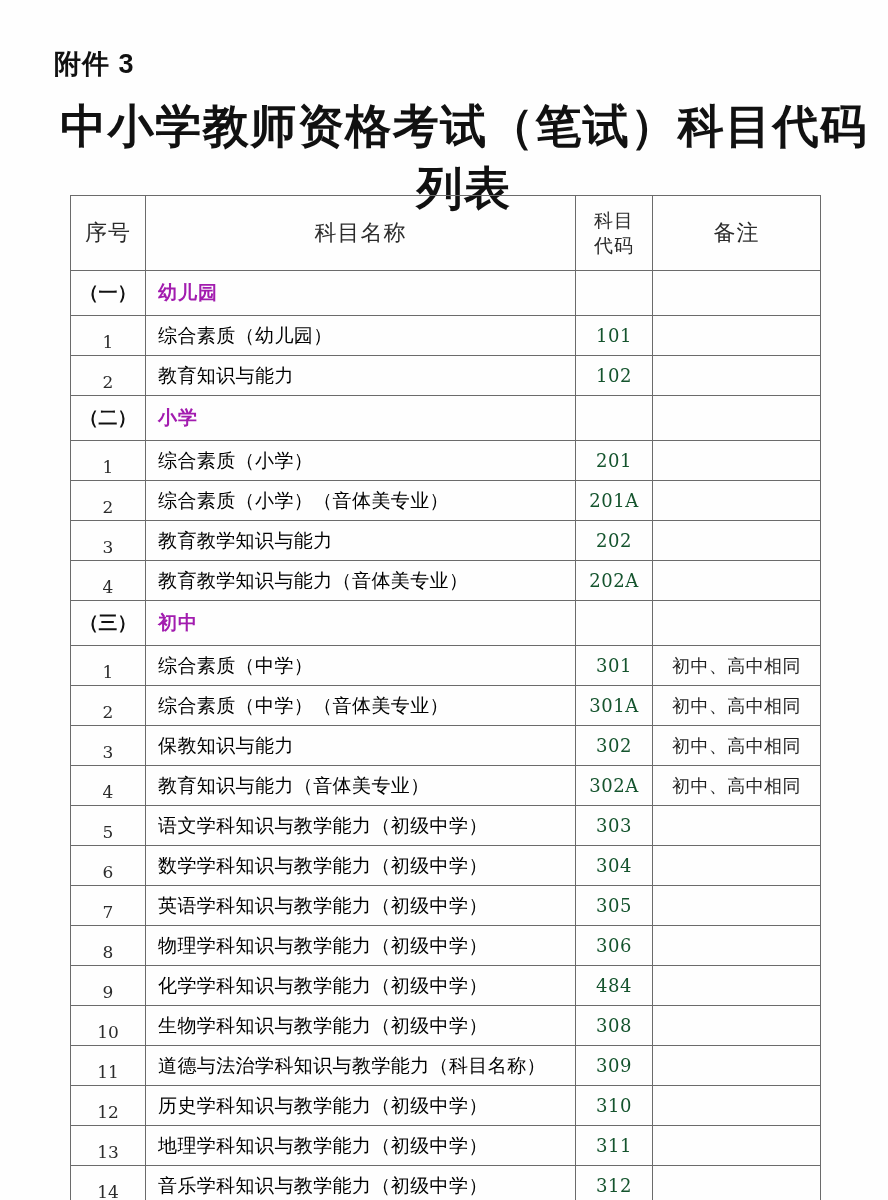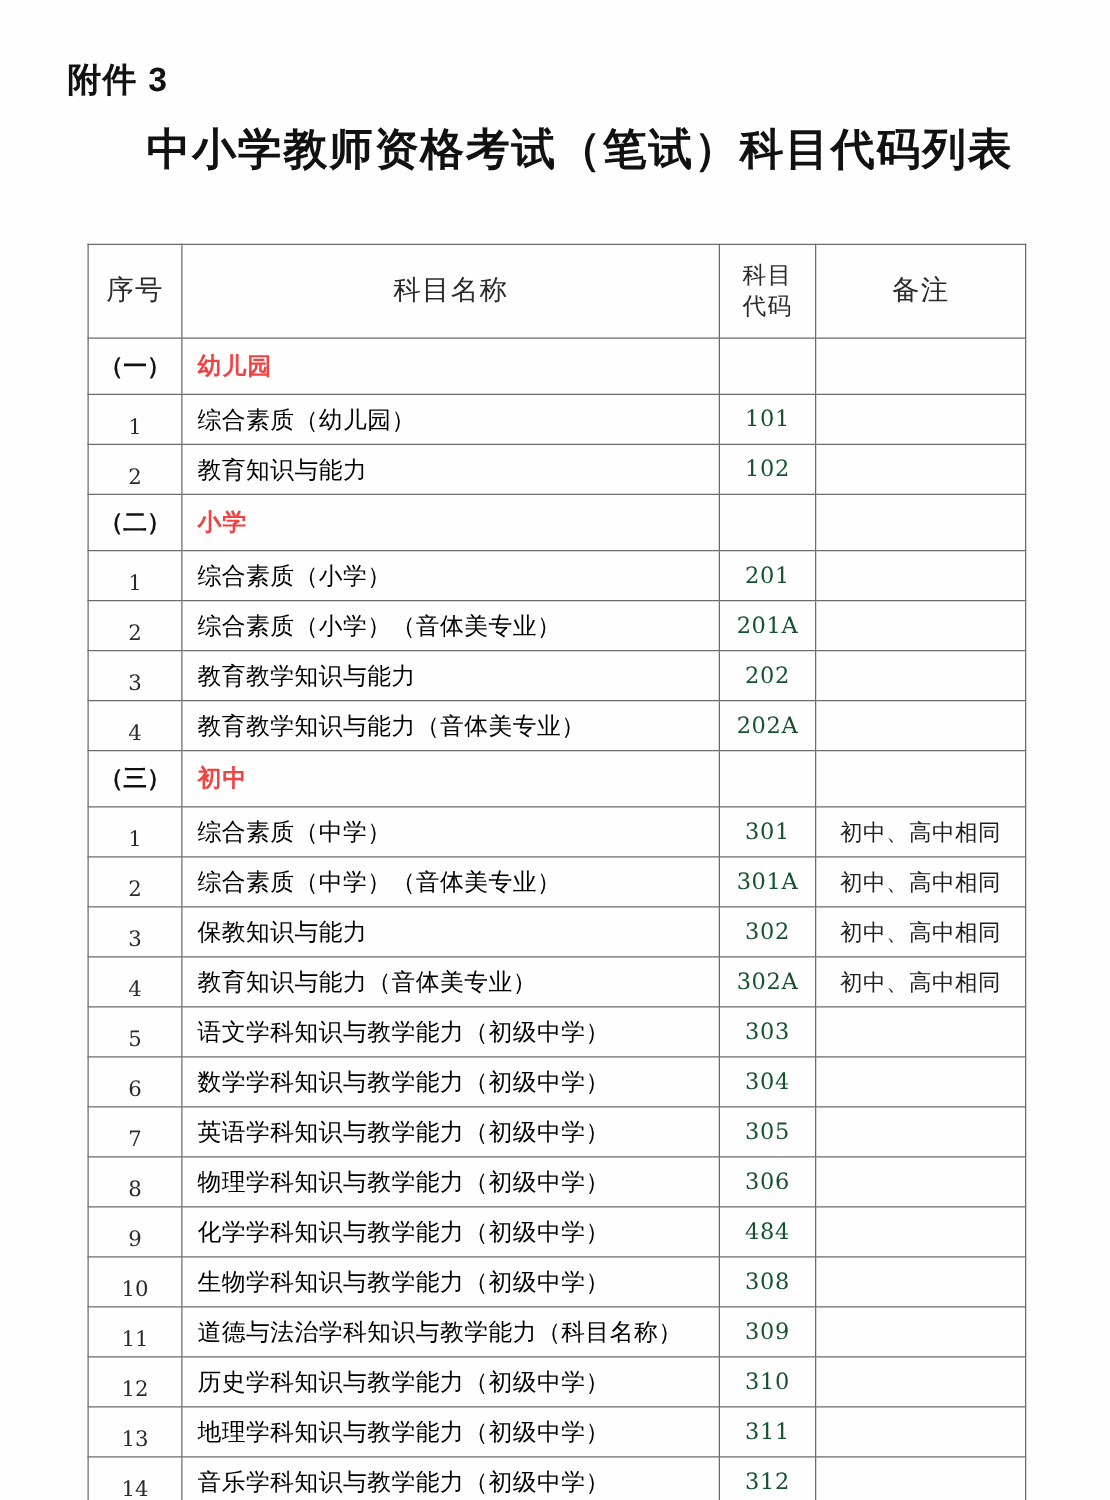--- a/index.html
+++ b/index.html
@@ -35,21 +35,21 @@
   }
   
   .doc-title {
     position: absolute;
     left: 0;
     right: 0;
     top: 96px;
     text-align: center;
     font-family: "DejaVu Serif", serif;
     font-weight: bold;
-    font-size: 35px;
+    font-size: 46px;
     letter-spacing: 1.5px;
     color: #111111;
     padding-left: 40px;
   }
   
   .subject-table {
     position: absolute;
     left: 70px;
     top: 195px;
     width: 750px;
@@ -87,21 +87,21 @@
     font-family: "Liberation Sans", sans-serif;
     font-weight: bold;
     font-size: 19px;
     color: #111111;
     letter-spacing: 0px;
   }
   .section-row .sec-name {
     font-family: "Liberation Sans", sans-serif;
     font-weight: bold;
     font-size: 19px;
-    color: #ef4444;
+    color: #a21caf;
     padding-left: 12px;
     letter-spacing: 1px;
   }
 
   
   .data-row td { height: 36px; }
   .data-row .seq {
     text-align: center;
     font-size: 17px;
     color: #2b2b2b;

